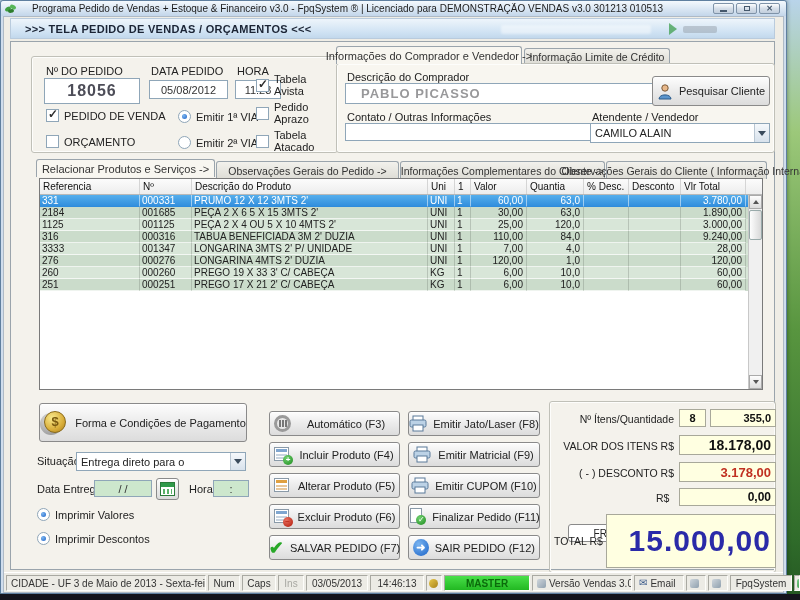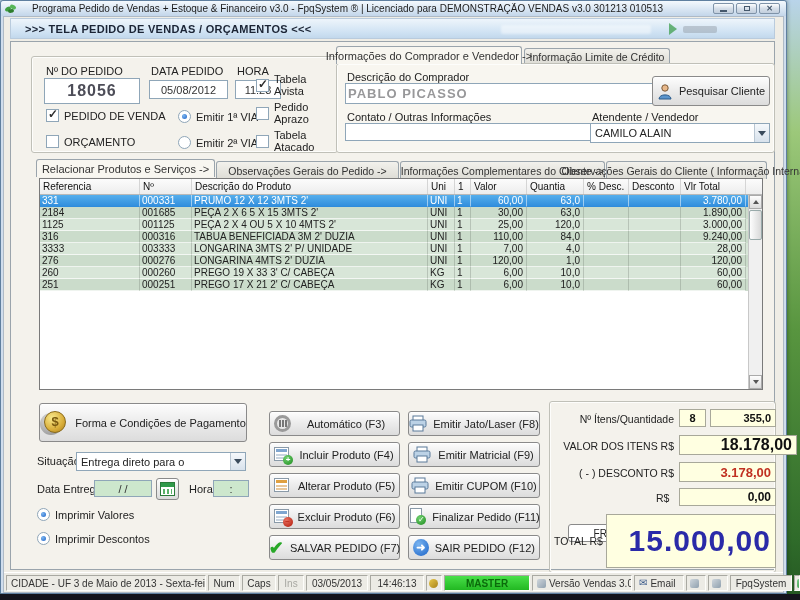--- a/index.html
+++ b/index.html
@@ -68,21 +68,21 @@
   
   .tab { position:absolute; border:1px solid #9aa4ac; border-bottom:none; border-radius:3px 3px 0 0;
     display:flex; align-items:center; justify-content:center; white-space:nowrap; font-size:10.5px;
     background:linear-gradient(180deg,#f2f1ec,#dddcd5); color:#333; }
   .tab.active { background:#f8f6f0; font-size:11px; z-index:2; }
   #buyer-tab-0 { left:325px; top:4px; width:186px; height:18px; }
   #buyer-tab-1 { left:513px; top:6px; width:146px; height:16px; }
   #buyer-group { left:325px; top:21px; width:439px; height:90px; background:#f8f6f0; z-index:1; }
 
   .gray-caps { font-size:13px; font-weight:bold; color:#98989a; letter-spacing:1px;
-    display:flex; align-items:center; padding-left:2px; }
+    display:flex; align-items:center; padding-left:15px; }
 
   .btn { border:1px solid #8a8a8a; border-radius:3px; cursor:default;
     background:linear-gradient(180deg,#fdfdfd,#ececec 48%,#dcdcdc);
     box-shadow:inset 0 1px 0 #fff; display:flex; align-items:center; justify-content:center; }
 
   #pesquisar-btn { position:absolute; left:315px; top:12px; width:118px; height:30px; gap:6px; font-size:11px; }
 
   .dropdown { position:absolute; background:#fff; border:1px solid #8fa6b8; display:flex; align-items:center;gap:42px; }
   .dropdown .dtext { flex:1; padding-left:4px; font-size:11px; color:#222; white-space:nowrap; overflow:hidden; }
   .darr { width:15px; align-self:stretch; border-left:1px solid #b9c6d2;
@@ -360,21 +360,21 @@
                 <div class="td al" style="width: 27px;">UNI</div>
                 <div class="td al" style="width: 16px;">1</div>
                 <div class="td ar" style="width: 56px;">110,00</div>
                 <div class="td ar" style="width: 57px;">84,0</div>
                 <div class="td ar" style="width: 45px;"></div>
                 <div class="td ar" style="width: 52px;"></div>
                 <div class="td ar" style="width: 65px;">9.240,00</div>
               </div>
               <div class="tr even">
                 <div class="td al" style="width: 100px;">3333</div>
-                <div class="td al" style="width: 52px;">003333</div>
+                <div class="td al" style="width: 52px;">001347</div>
                 <div class="td al" style="width: 236px;">LONGARINA 3MTS 2' P/ UNIDADE</div>
                 <div class="td al" style="width: 27px;">UNI</div>
                 <div class="td al" style="width: 16px;">1</div>
                 <div class="td ar" style="width: 56px;">7,00</div>
                 <div class="td ar" style="width: 57px;">4,0</div>
                 <div class="td ar" style="width: 45px;"></div>
                 <div class="td ar" style="width: 52px;"></div>
                 <div class="td ar" style="width: 65px;">28,00</div>
               </div>
               <div class="tr odd">
@@ -531,21 +531,21 @@
           <span class="ic-exit">➜</span>
           <span class="albl">SAIR  PEDIDO  (F12)</span>
         </div>
 
         <div class="groupbox" id="totals-group">
           <span class="tlabel" style="left:0;top:11px;width:124px;">Nº Ítens/Quantidade</span>
           <div class="tbox" style="left:129px;top:7px;width:27px;height:18px;justify-content:center;padding:0;">8</div>
           <div class="tbox" style="left:160px;top:7px;width:66px;height:18px;">355,0</div>
 
           <span class="tlabel" style="left:0;top:38px;width:124px;">VALOR DOS ITENS R$</span>
-          <div class="tbox" style="left:129px;top:33px;width:118px;height:20px;font-size:16px;">18.178,00</div>
+          <div class="tbox" style="left:129px;top:33px;width:97px;height:20px;font-size:14px;">18.178,00</div>
 
           <span class="tlabel" style="left:0;top:65px;width:124px;">( - ) DESCONTO R$</span>
           <div class="tbox red" style="left:129px;top:60px;width:97px;height:20px;font-size:13px;">3.178,00</div>
 
           <div class="btn" id="frete-btn">FRETE</div>
           <span class="tlabel" style="left:106px;top:90px;width:16px;text-align:left;">R$</span>
           <div class="tbox" style="left:129px;top:86px;width:97px;height:18px;font-size:12px;">0,00</div>
 
           <span class="tlabel" style="left:4px;top:133px;width:48px;text-align:left;">TOTAL R$</span>
           <div class="tbox" id="total-big" style="left:56px;top:112px;width:170px;height:54px;">15.000,00</div>

